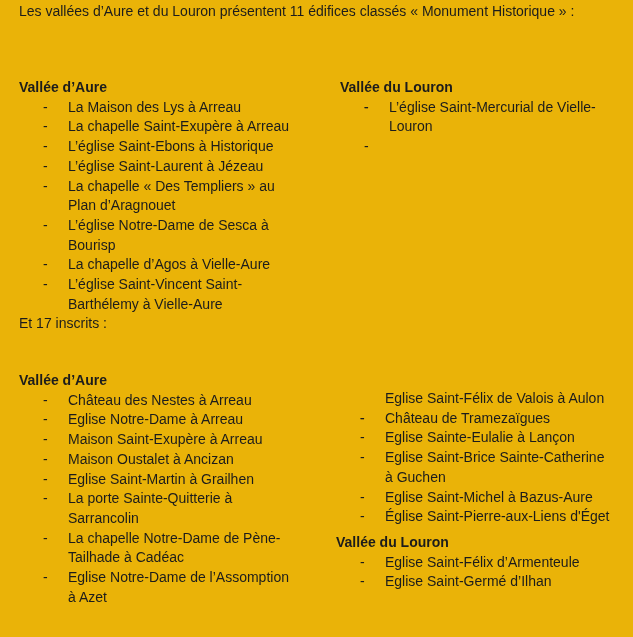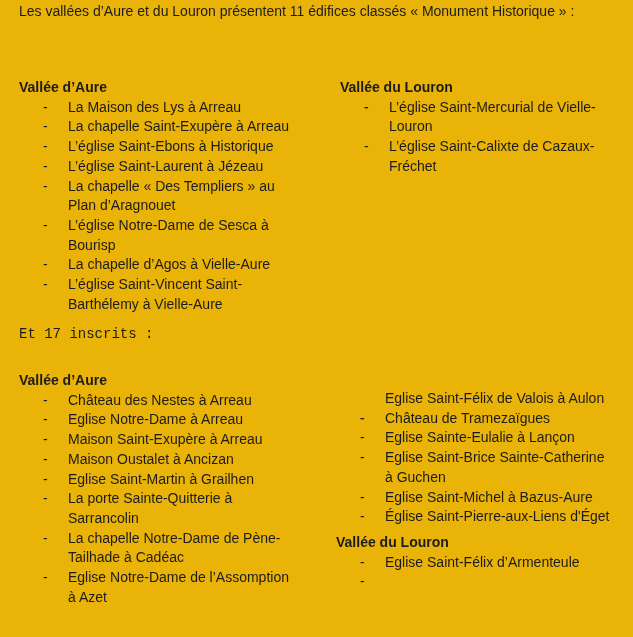--- a/index.html
+++ b/index.html
@@ -35,21 +35,21 @@
     white-space: pre-line;
   }
   ul.mh-list li .dash {
     position: absolute;
     left: 24px;
     top: 0;
   }
   #intro    { left: 19px;  top: 2px;   width: 606px; }
   #s1-left  { left: 19px;  top: 78px;  width: 312px; }
   #s1-right { left: 340px; top: 78px;  width: 293px; }
-  #inscrits { left: 19px;  top: 325px; width: 300px; font-family: Liberation Mono, monospace; }
+  #inscrits { left: 19px;  top: 314px; width: 300px; }
   #s2-left  { left: 19px;  top: 371px; width: 312px; }
   #s2-right { left: 336px; top: 389px; width: 293px; }
   #inscribed-louron-heading { margin-top: 6px; }
 </style>
 </head>
 <body>
 
 <div class="page">
 
   <div class="abs para" id="intro">Les vallées d’Aure et du Louron présentent 11 édifices classés « Monument Historique » :</div>
@@ -70,22 +70,21 @@
 Barthélemy à Vielle-Aure</span></li>
     </ul>
   </div>
 
   <div class="abs" id="s1-right">
     <div class="heading">Vallée du Louron</div>
     <ul class="mh-list">
       <li><span class="dash">-</span></li>
       <li><span class="dash">-</span><span>L’église Saint-Mercurial de Vielle-
 Louron</span></li>
-      <li><span class="dash">-</span><span>L’église Saint-Calixte de Cazaux-
-Fréchet</span></li>
+      <li><span class="dash">-</span></li>
     </ul>
   </div>
 
   <div class="abs para" id="inscrits">Et 17 inscrits :</div>
 
   <div class="abs" id="s2-left">
     <div class="heading">Vallée d’Aure</div>
     <ul class="mh-list">
       <li><span class="dash">-</span><span>Château des Nestes à Arreau</span></li>
       <li><span class="dash">-</span><span>Eglise Notre-Dame à Arreau</span></li>
@@ -108,17 +107,17 @@
       <li><span class="dash">-</span><span>Château de Tramezaïgues</span></li>
       <li><span class="dash">-</span><span>Eglise Sainte-Eulalie à Lançon</span></li>
       <li><span class="dash">-</span><span>Eglise Saint-Brice Sainte-Catherine
 à Guchen</span></li>
       <li><span class="dash">-</span><span>Eglise Saint-Michel à Bazus-Aure</span></li>
       <li><span class="dash">-</span><span>Église Saint-Pierre-aux-Liens d'Éget</span></li>
     </ul>
     <div class="heading" id="inscribed-louron-heading">Vallée du Louron</div>
     <ul class="mh-list">
       <li><span class="dash">-</span><span>Eglise Saint-Félix d’Armenteule</span></li>
-      <li><span class="dash">-</span></li>
+      <li><span class="dash">-</span><span>Eglise Saint-Germé d’Ilhan</span></li>
     </ul>
   </div>
 
 </div>
 
 </body></html>

